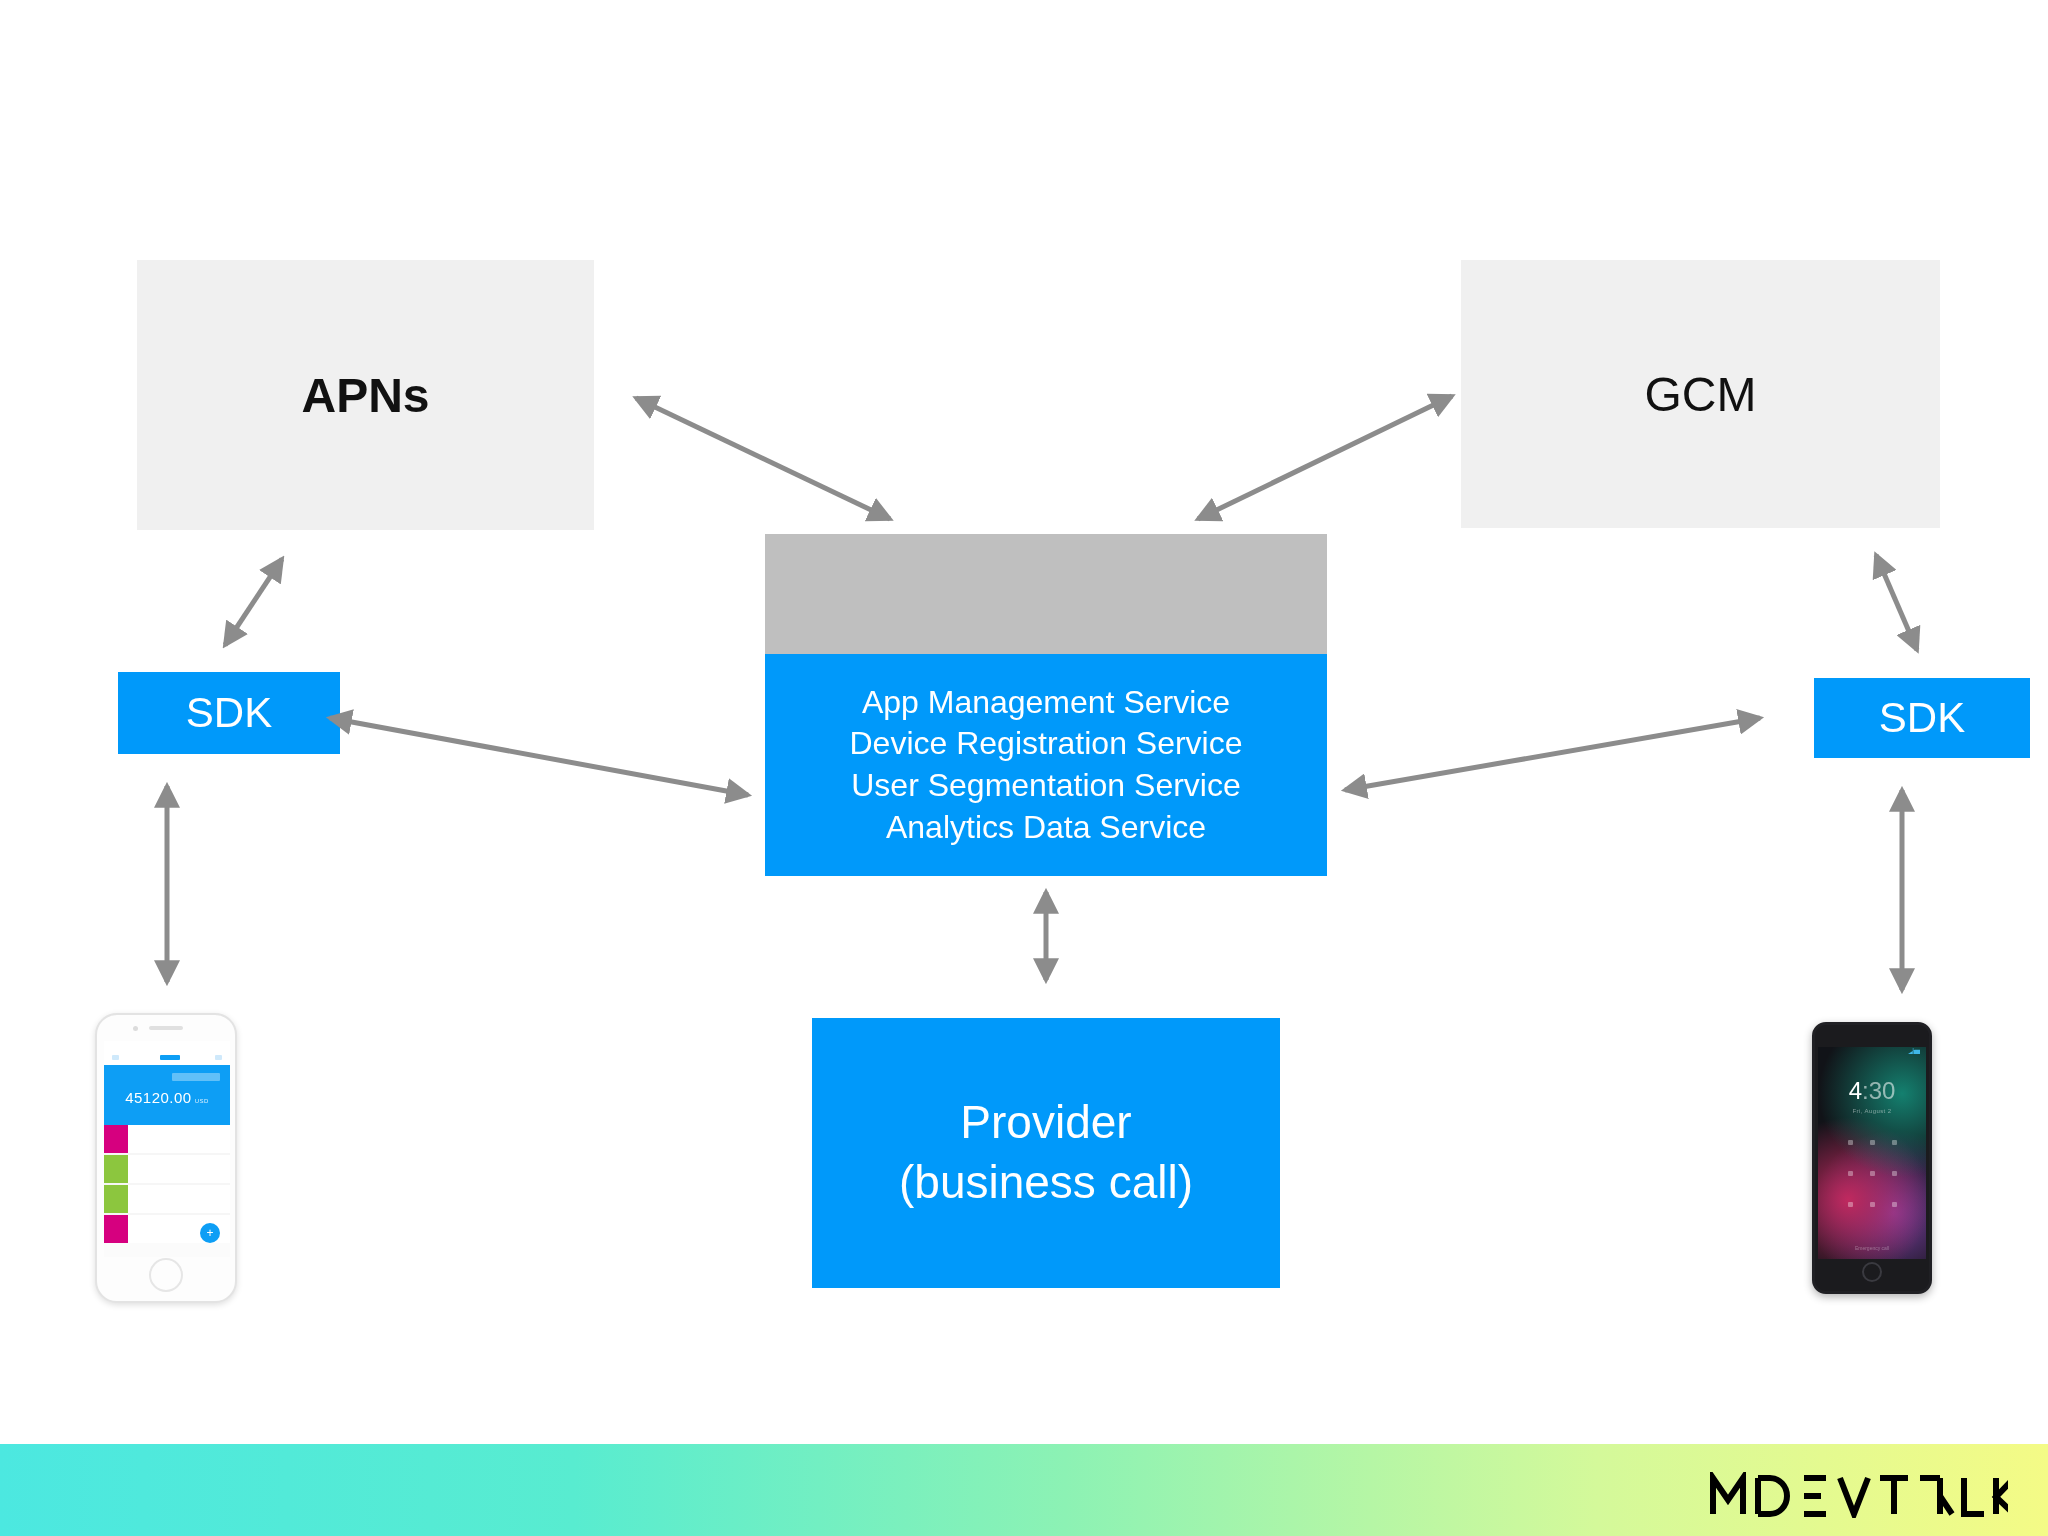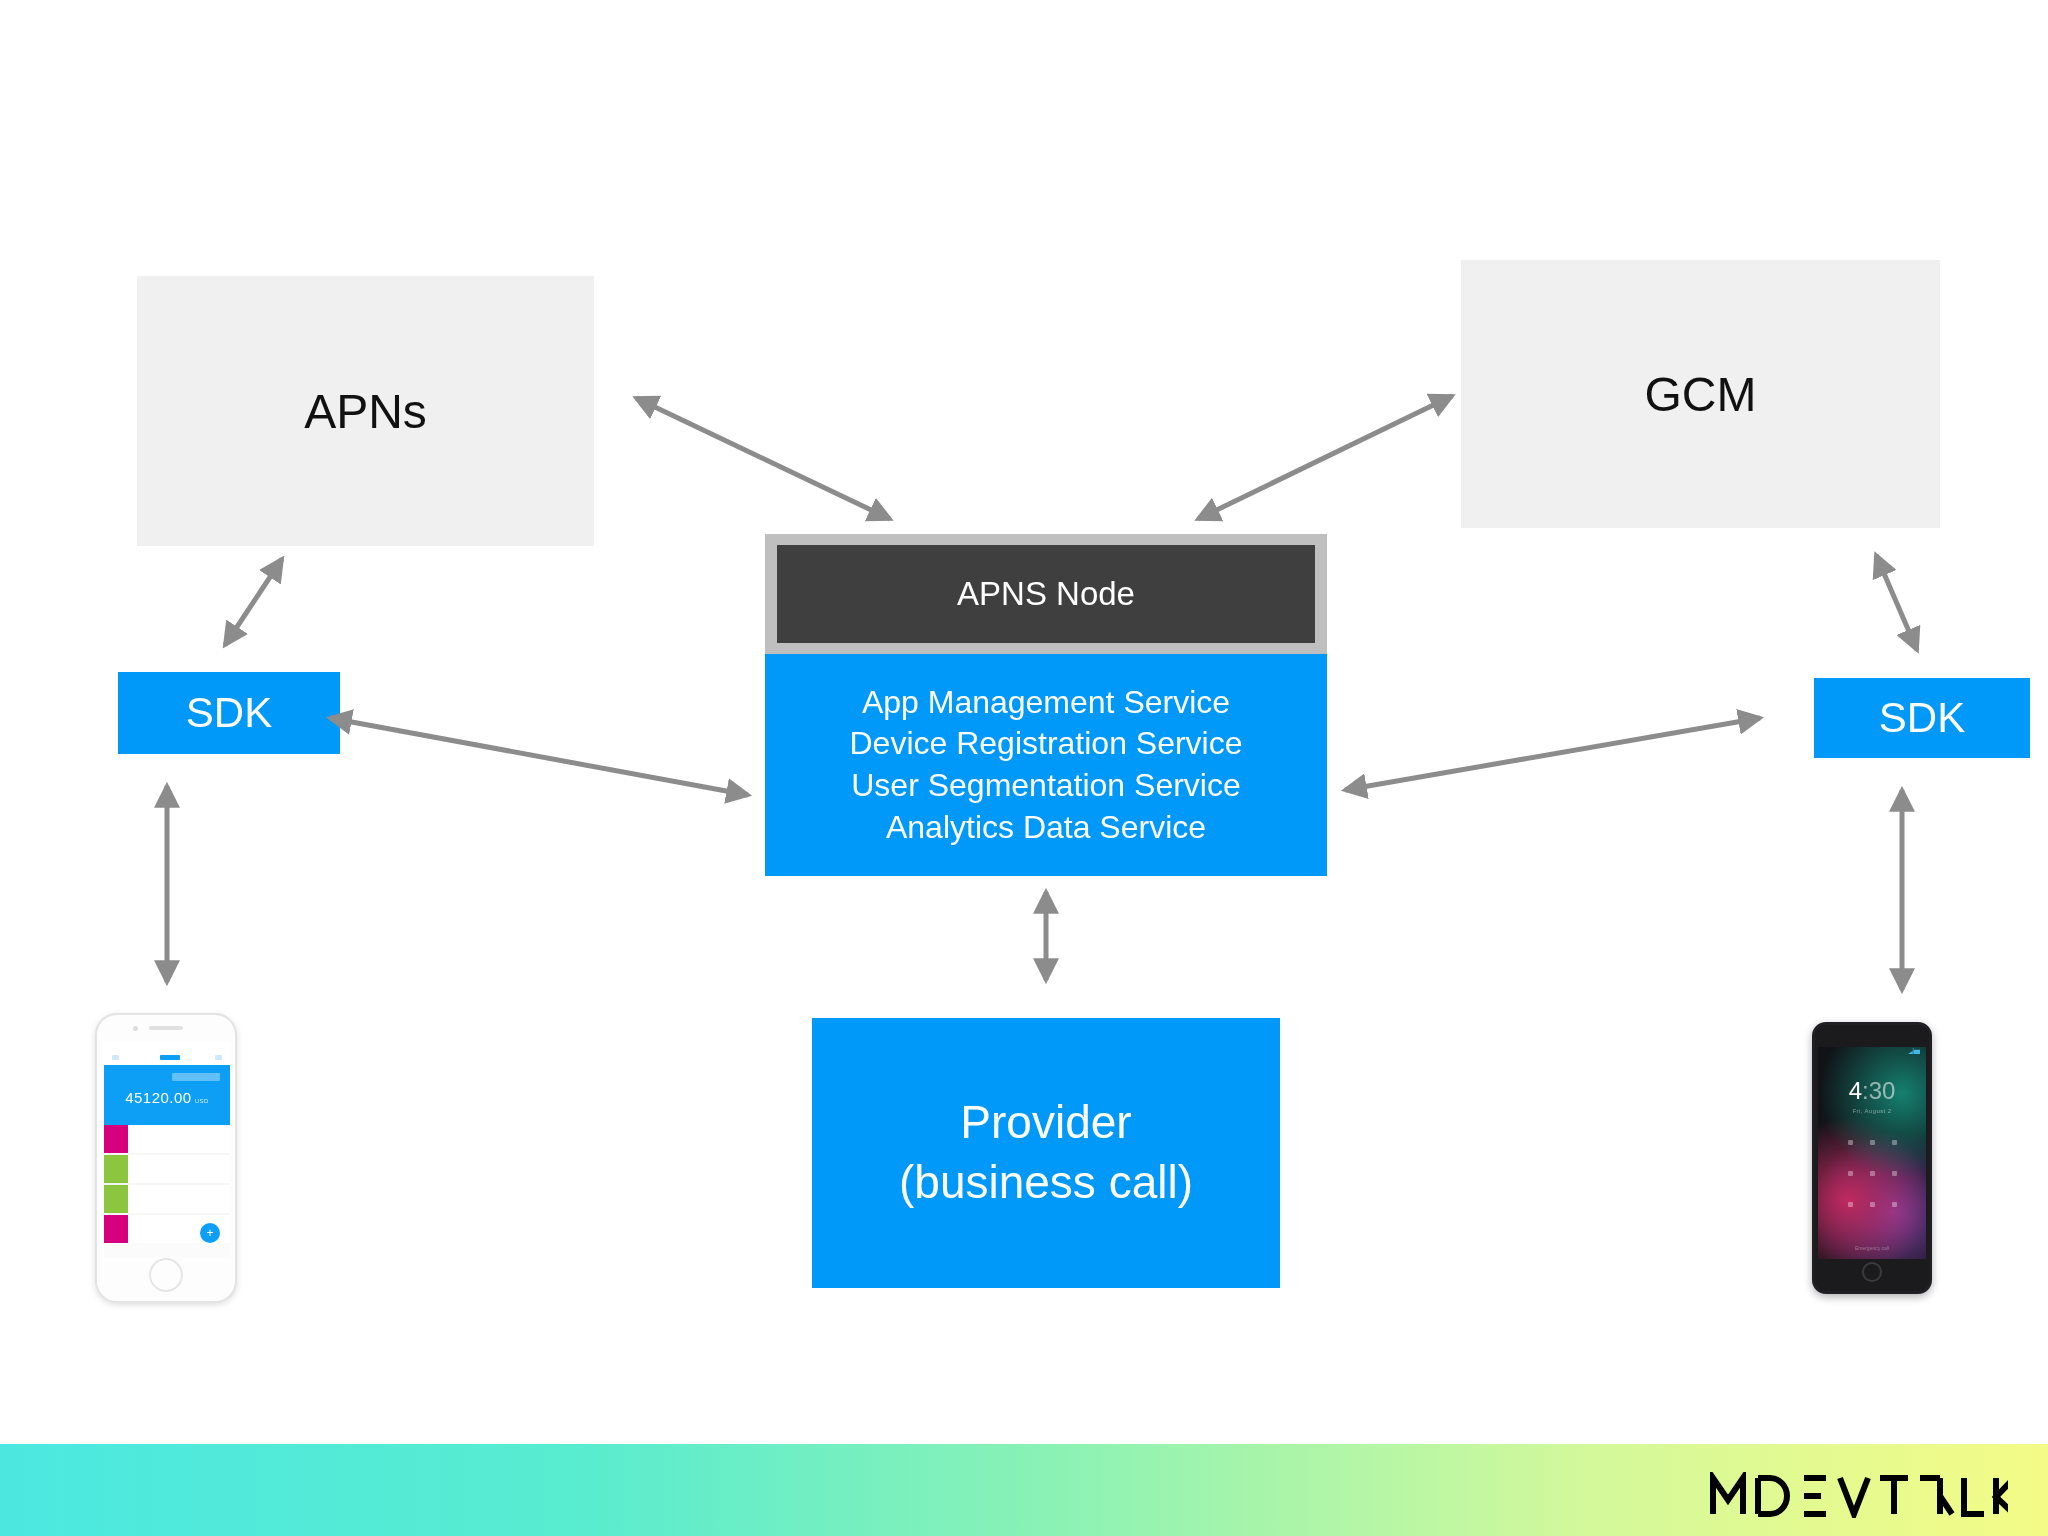--- a/index.html
+++ b/index.html
@@ -132,32 +132,29 @@
   .android .pattern{margin:26px auto 0;width:66px;display:grid;grid-template-columns:repeat(3,1fr);grid-row-gap:26px;justify-items:center;}
   .android .pattern i{width:5px;height:5px;background:rgba(255,255,255,.35);border-radius:1px;display:block;}
   .android .hint{position:absolute;left:0;right:0;bottom:8px;text-align:center;color:rgba(255,255,255,.32);font-size:5px;}
   .android .and-home{position:absolute;left:50%;bottom:9px;transform:translateX(-50%);width:16px;height:16px;border:2px solid #3a3a40;border-radius:50%;}
 </style>
 </head>
 <body>
 
 <div class="slide">
 
-  <div class="box gateway" style="left:137px;top:276px;width:457px;height:270px;">
+  <div class="box gateway" style="left:137px;top:260px;width:457px;height:270px;font-weight:bold;">
     <span>APNs</span>
   </div>
 
   <div class="box gateway" style="left:1461px;top:260px;width:479px;height:268px;">
     <span>GCM</span>
   </div>
 
   <div class="server-frame" style="left:765px;top:534px;width:562px;height:120px;">
-    <div class="node">
-      <span>APNS Node</span>
-    </div>
   </div>
 
   <div class="services" style="left:765px;top:654px;width:562px;height:222px;">
     <span class="line">App Management Service</span>
     <span class="line">Device Registration Service</span>
     <span class="line">User Segmentation Service</span>
     <span class="line">Analytics Data Service</span>
   </div>
 
   <div class="box sdk" style="left:88px;top:672px;width:222px;height:82px;">

